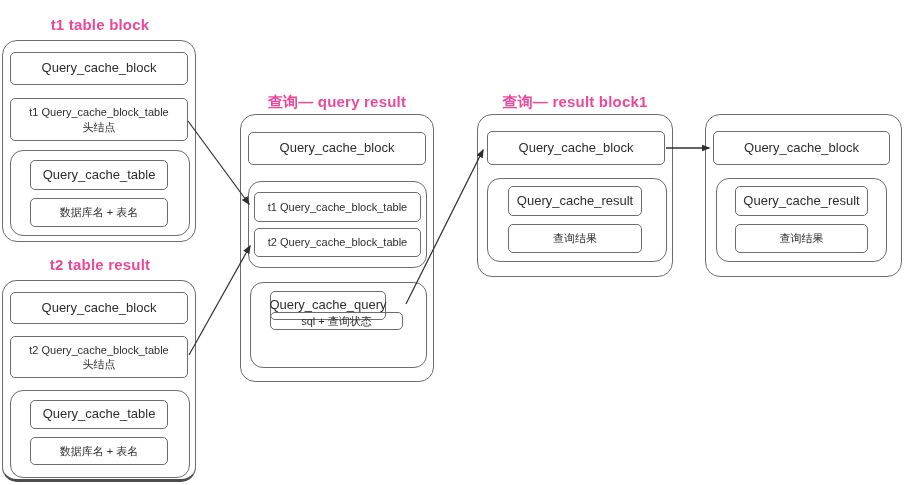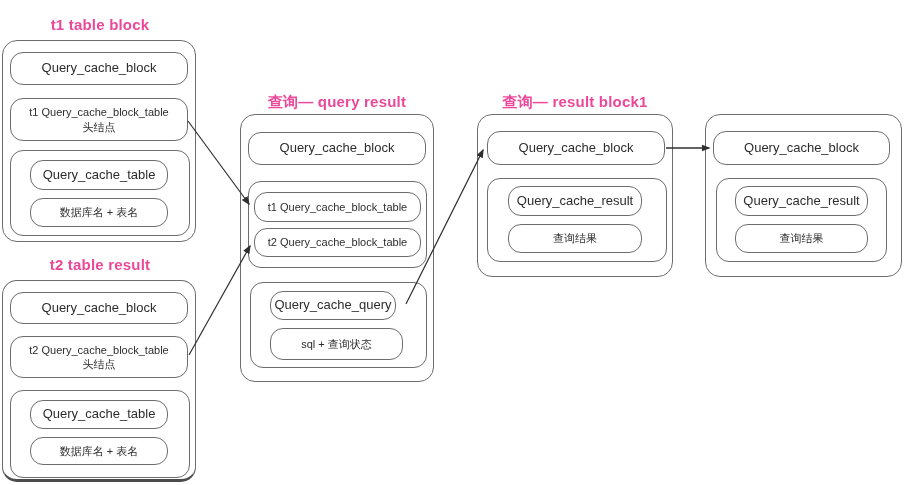--- a/index.html
+++ b/index.html
@@ -1,21 +1,21 @@
 <!DOCTYPE html>
 <html><head>
 <meta charset="utf-8">
 <style>
   * { margin:0; padding:0; box-sizing:border-box; }
   html,body { background:#ffffff; }
   body { font-family:"Liberation Sans","DejaVu Sans",sans-serif; }
   .canvas { position:relative; width:913px; height:485px; background:#ffffff; overflow:hidden; }
   .title { position:absolute; text-align:center; font-weight:bold; font-size:15px; color:#ec4899; letter-spacing:0.2px; }
   .group { position:absolute; border:1.6px solid #6d6d6d; border-radius:15px; background:transparent; }
-  .box { position:absolute; border:1.4px solid #6d6d6d; border-radius:13px; background:transparent;
+  .box { position:absolute; border:1.4px solid #6d6d6d; border-radius:5px; background:transparent;
          display:flex; flex-direction:column; align-items:center; justify-content:center;
          text-align:center; color:#2d2d2d; font-size:13px; line-height:1.3; white-space:nowrap; }
   .box.sm { font-size:11px; }
   .arrows { position:absolute; left:0; top:0; z-index:5; pointer-events:none; }
 </style>
 </head>
 <body>
 
 <div class="canvas">
 
@@ -59,24 +59,24 @@
   <div class="group" style="left:250px; top:282px; width:177px; height:86px; border-radius:13px;"></div>
   <div class="box" style="left:248px; top:132px; width:178px; height:33px;">
     <span>Query_cache_block</span>
   </div>
   <div class="box sm" style="left:254px; top:192px; width:167px; height:30px;">
     <span>t1 Query_cache_block_table</span>
   </div>
   <div class="box sm" style="left:254px; top:228px; width:167px; height:29px;">
     <span>t2 Query_cache_block_table</span>
   </div>
-  <div class="box" style="left:270px; top:291px; width:126px; height:29px;">
+  <div class="box" style="left:270px; top:291px; width:116px; height:29px;">
     <span>Query_cache_query</span>
   </div>
-  <div class="box sm" style="left:270px; top:328px; width:133px; height:32px;">
+  <div class="box sm" style="left:270px; top:312px; width:133px; height:18px;">
     <span>sql + 查询状态</span>
   </div>
 
   <div class="title" style="left:477px; top:93px; width:196px;">查询— result block1</div>
   <div class="group" style="left:477px; top:114px; width:196px; height:163px;"></div>
   <div class="group" style="left:487px; top:178px; width:180px; height:84px; border-radius:13px;"></div>
   <div class="box" style="left:487px; top:131px; width:178px; height:34px;">
     <span>Query_cache_block</span>
   </div>
   <div class="box" style="left:508px; top:186px; width:134px; height:30px;">

